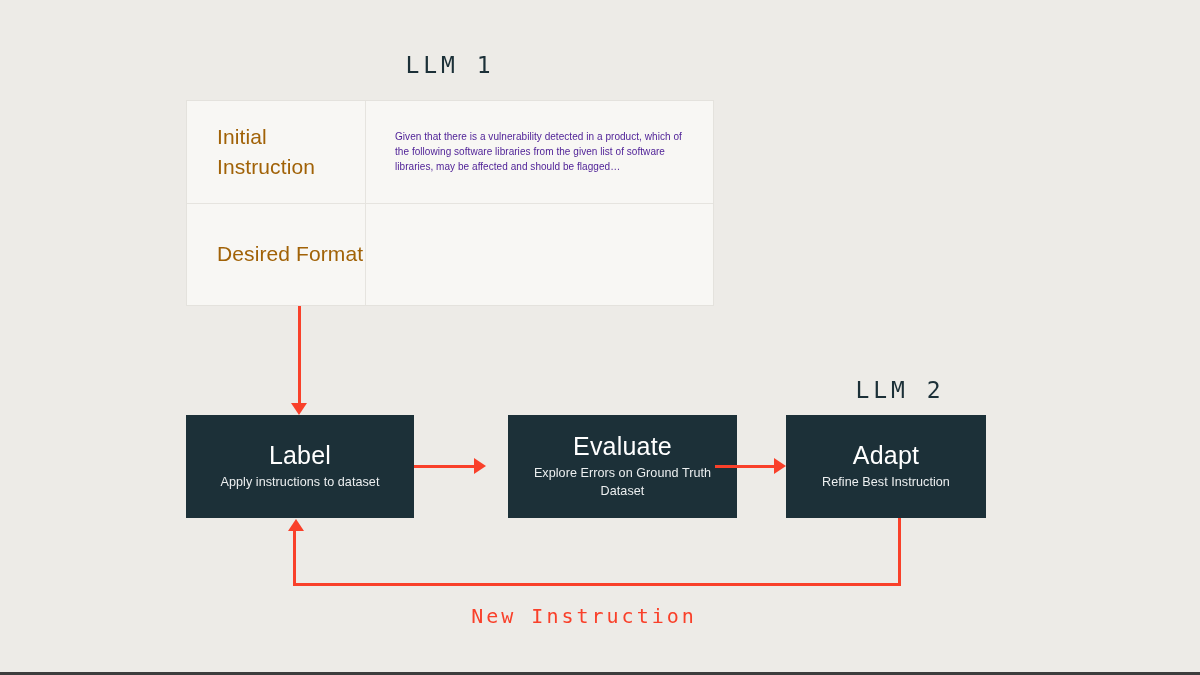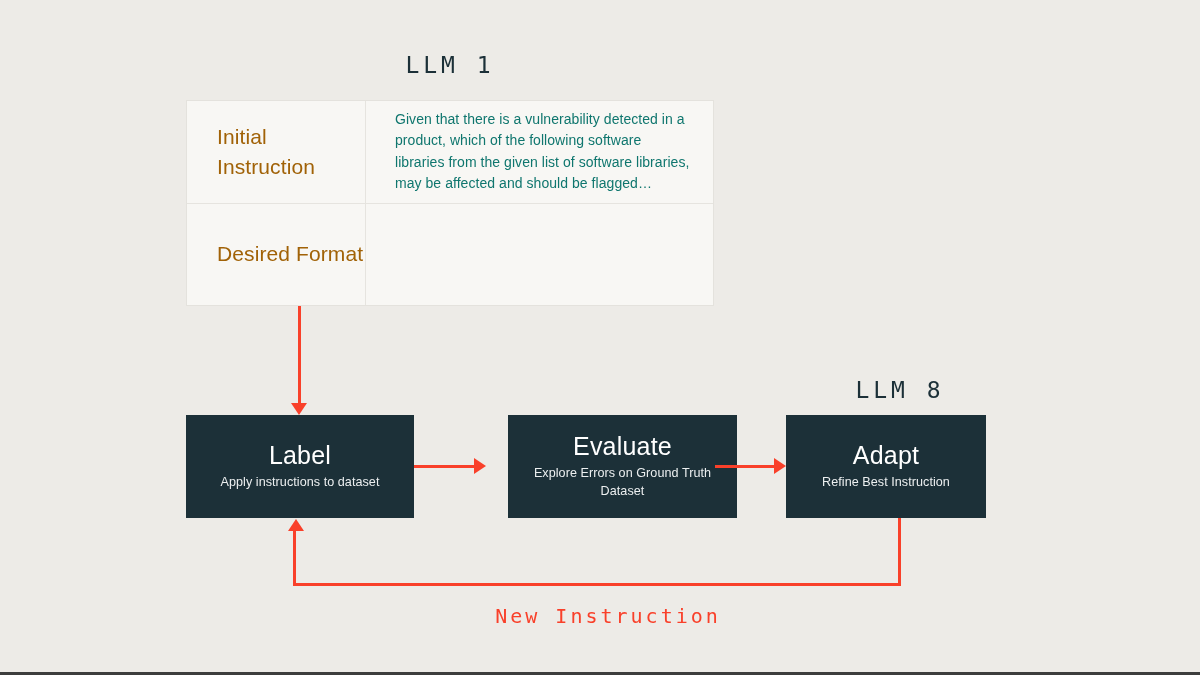--- a/index.html
+++ b/index.html
@@ -66,23 +66,23 @@
     letter-spacing: 0.1px;
   }
   .cell-body {
     flex: 1;
     display: flex;
     align-items: center;
     box-sizing: border-box;
     padding: 0 22px 0 29px;
   }
   .cell-body span {
-    font-size: 14px;
+    font-size: 10px;
     line-height: 1.54;
-    color: #0f766e;
+    color: #4c1d95;
     letter-spacing: 0.05px;
   }
 
   
   .process-box {
     position: absolute;
     top: 415px;
     height: 103px;
     background: #1c3038;
     box-sizing: border-box;
@@ -154,21 +154,21 @@
   #arrow-eval-to-adapt-head  { left: 774px; top: 458px; }
 
   #loop-down   { left: 898px; top: 518px; height: 67px; }
   #loop-across { left: 293px; top: 583px; width: 608px; }
   #loop-up     { left: 293px; top: 530px; height: 55px; }
   #loop-head   { left: 288px; top: 519px; }
 
   
   #feedback-caption {
     position: absolute;
-    left: 308px;
+    left: 284px;
     top: 604px;
     width: 600px;
     text-align: center;
     font-family: "DejaVu Sans Mono", "Liberation Mono", monospace;
     font-size: 20px;
     letter-spacing: 3px;
     color: #f9402a;
     white-space: nowrap;
   }
 </style>
@@ -194,21 +194,21 @@
       <div class="cell-label">
         <span>Desired Format</span>
       </div>
     </div>
 
   </div>
 
   <div class="vline" id="arrow-table-to-label-line"></div>
   <div class="arrow-down" id="arrow-table-to-label-head"></div>
 
-  <div class="mono-title" id="llm2-title">LLM 8</div>
+  <div class="mono-title" id="llm2-title">LLM 2</div>
 
   <div class="process-box" id="box-label">
     <div class="box-title">Label</div>
     <div class="box-sub">Apply instructions to dataset</div>
   </div>
 
   <div class="process-box" id="box-evaluate">
     <div class="box-title">Evaluate</div>
     <div class="box-sub">Explore Errors on Ground Truth Dataset</div>
   </div>

